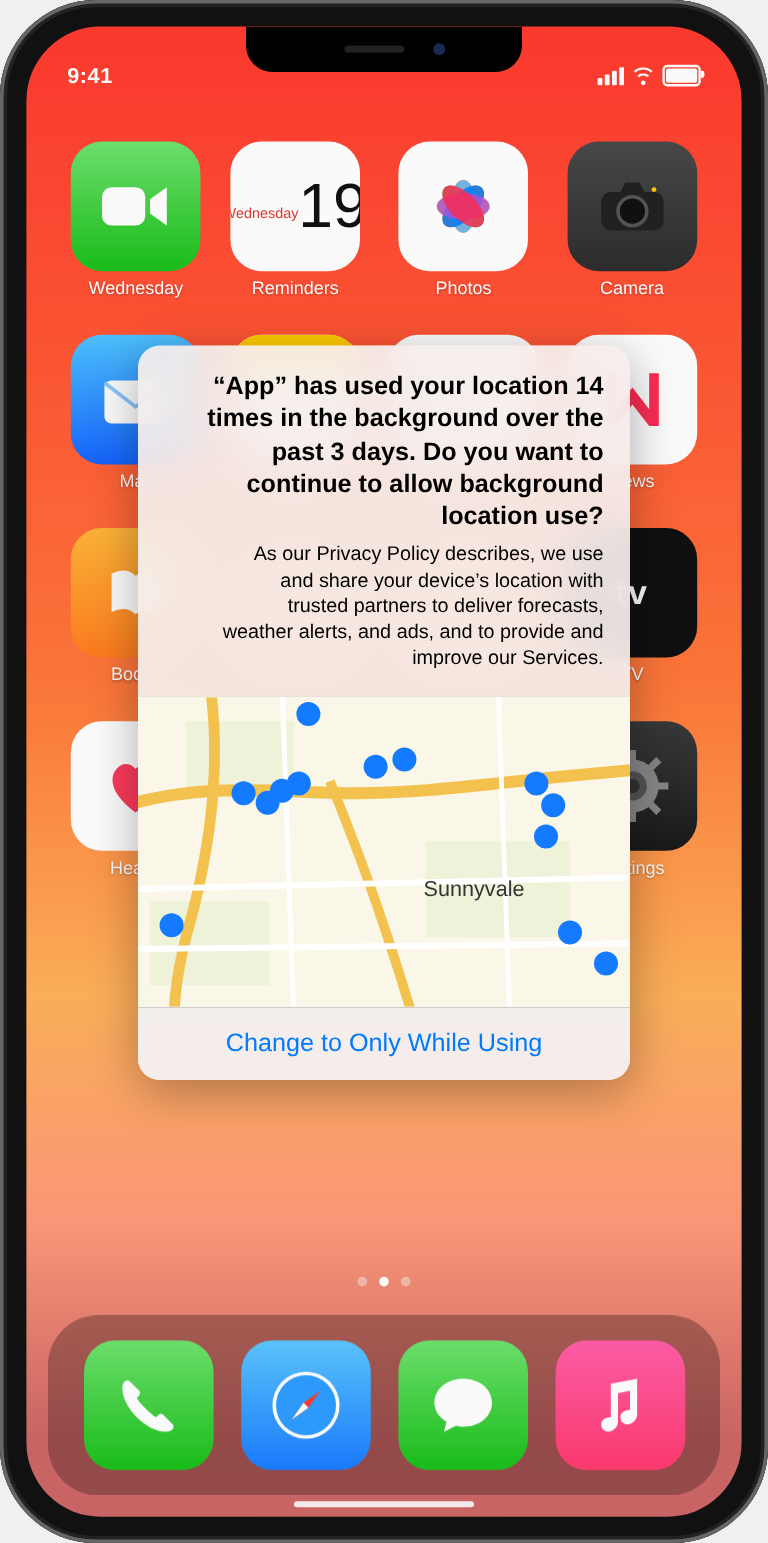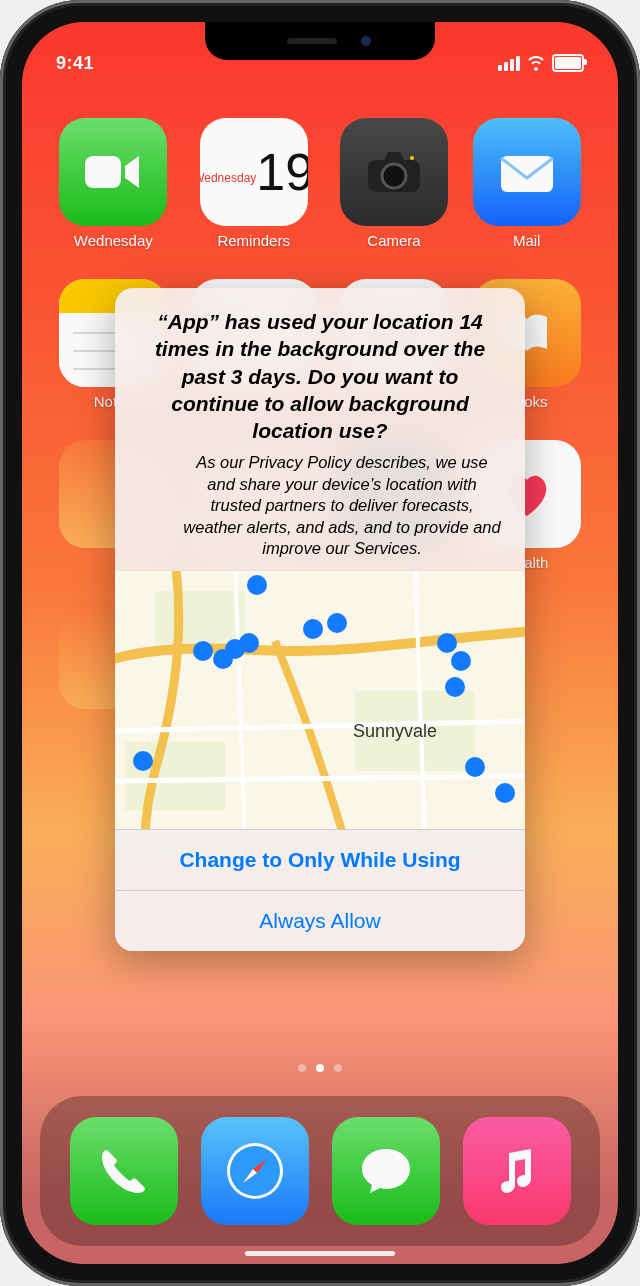--- a/index.html
+++ b/index.html
@@ -50,29 +50,29 @@
   .dock{position:absolute;bottom:18px;left:18px;right:18px;height:150px;border-radius:42px;background:rgba(80,40,40,.42);backdrop-filter:blur(8px);display:flex;justify-content:space-around;align-items:center;padding:0 18px;}
   .dock .icon{width:108px;height:108px;}
   .ic-phone{background:linear-gradient(#6ee36e,#1abf1a);}
   .ic-safari{background:linear-gradient(#5bc6ff,#1a7dff);}
   .ic-msg{background:linear-gradient(#6ee36e,#1abf1a);}
   .ic-music{background:linear-gradient(#ff5ea8,#ff3b70);}
   .homebar{position:absolute;bottom:8px;left:50%;transform:translateX(-50%);width:150px;height:5px;border-radius:3px;background:rgba(255,255,255,.9);z-index:60;}
   
   .dim{position:absolute;inset:0;background:rgba(0,0,0,.02);z-index:70;}
   .alert{position:absolute;z-index:80;left:93px;right:93px;top:266px;border-radius:18px;overflow:hidden;background:rgba(245,238,236,.93);backdrop-filter:blur(16px);box-shadow:0 10px 40px rgba(0,0,0,.3);}
-  .alert .hd{padding:20px 22px 10px;text-align:center;font-style:italic;}
+  .alert .hd{padding:20px 22px 20px;text-align:right;}
   .alert .title{font-weight:600;font-size:21px;line-height:1.3;color:#000;}
   .alert .msg{margin-top:8px;font-size:16.5px;line-height:1.3;color:#000;margin-left:44px;}
   .map{position:relative;height:258px;background:#fdf9ec;border-top:1px solid rgba(0,0,0,.08);overflow:hidden;}
   .map svg{position:absolute;inset:0;width:100%;height:100%;}
   .maplabel{position:absolute;color:#333;font-size:18px;}
   .btns{display:flex;flex-direction:column;}
   .btns button{appearance:none;border:none;border-top:1px solid rgba(0,0,0,.15);background:rgba(245,238,236,.85);padding:18px 10px;font-size:21px;color:#007aff;font-family:inherit;cursor:pointer;}
-  .btns button:first-child{font-weight:700;text-align:center;}
+  .btns button:first-child{font-weight:400;text-align:center;}
   
   .svg{width:72px;height:72px;}
 </style>
 </head>
 <body>
 
 <div class="frame">
   <div class="screen">
     <div class="notch"></div>
 
@@ -106,20 +106,37 @@
         <div class="label">Wednesday</div>
       </div>
       <div class="app">
         <div class="icon ic-cal">
           <div class="dn">Wednesday</div>
           <div class="dd">19</div>
         </div>
         <div class="label">Reminders</div>
       </div>
       <div class="app">
+        <div class="icon ic-photos">
+          <svg class="svg" viewBox="0 0 72 72">
+            <g transform="translate(36 36)">
+              <ellipse rx="11" ry="22" fill="#ff3b30" opacity=".85"></ellipse>
+              <ellipse rx="11" ry="22" fill="#ff9500" opacity=".85" transform="rotate(45)"></ellipse>
+              <ellipse rx="11" ry="22" fill="#ffcc00" opacity=".85" transform="rotate(90)"></ellipse>
+              <ellipse rx="11" ry="22" fill="#34c759" opacity=".85" transform="rotate(135)"></ellipse>
+              <ellipse rx="11" ry="22" fill="#5ac8fa" opacity=".85" transform="rotate(180)"></ellipse>
+              <ellipse rx="11" ry="22" fill="#007aff" opacity=".85" transform="rotate(225)"></ellipse>
+              <ellipse rx="11" ry="22" fill="#af52de" opacity=".85" transform="rotate(270)"></ellipse>
+              <ellipse rx="11" ry="22" fill="#ff2d55" opacity=".85" transform="rotate(315)"></ellipse>
+            </g>
+          </svg>
+        </div>
+        <div class="label">Photos</div>
+      </div>
+      <div class="app">
         <div class="icon ic-cam">
           <svg class="svg" viewBox="0 0 72 72">
               <rect x="10" y="24" width="52" height="32" rx="8" fill="#222"></rect>
               <path d="M26 24 L30 16 H42 L46 24 Z" fill="#222"></path>
               <circle cx="36" cy="40" r="12" fill="#111" stroke="#555" stroke-width="3"></circle>
               <circle cx="54" cy="22" r="2" fill="#ffcc00"></circle>
             </svg>
         </div>
         <div class="label">Camera</div>
       </div>
@@ -293,18 +310,17 @@
           <circle cx="332" cy="72" r="10" fill="#147aff"></circle>
           <circle cx="346" cy="90" r="10" fill="#147aff"></circle>
           <circle cx="340" cy="116" r="10" fill="#147aff"></circle>
           <circle cx="360" cy="196" r="10" fill="#147aff"></circle>
           <circle cx="390" cy="222" r="10" fill="#147aff"></circle>
         </svg>
         <div class="maplabel" style="left:238px;top:150px">Sunnyvale</div>
       </div>
       <div class="btns">
         <button>Change to Only While Using</button>
-        <button>Always Allow</button>
       </div>
     </div>
 
   </div>
 </div>
 
 </body></html>

